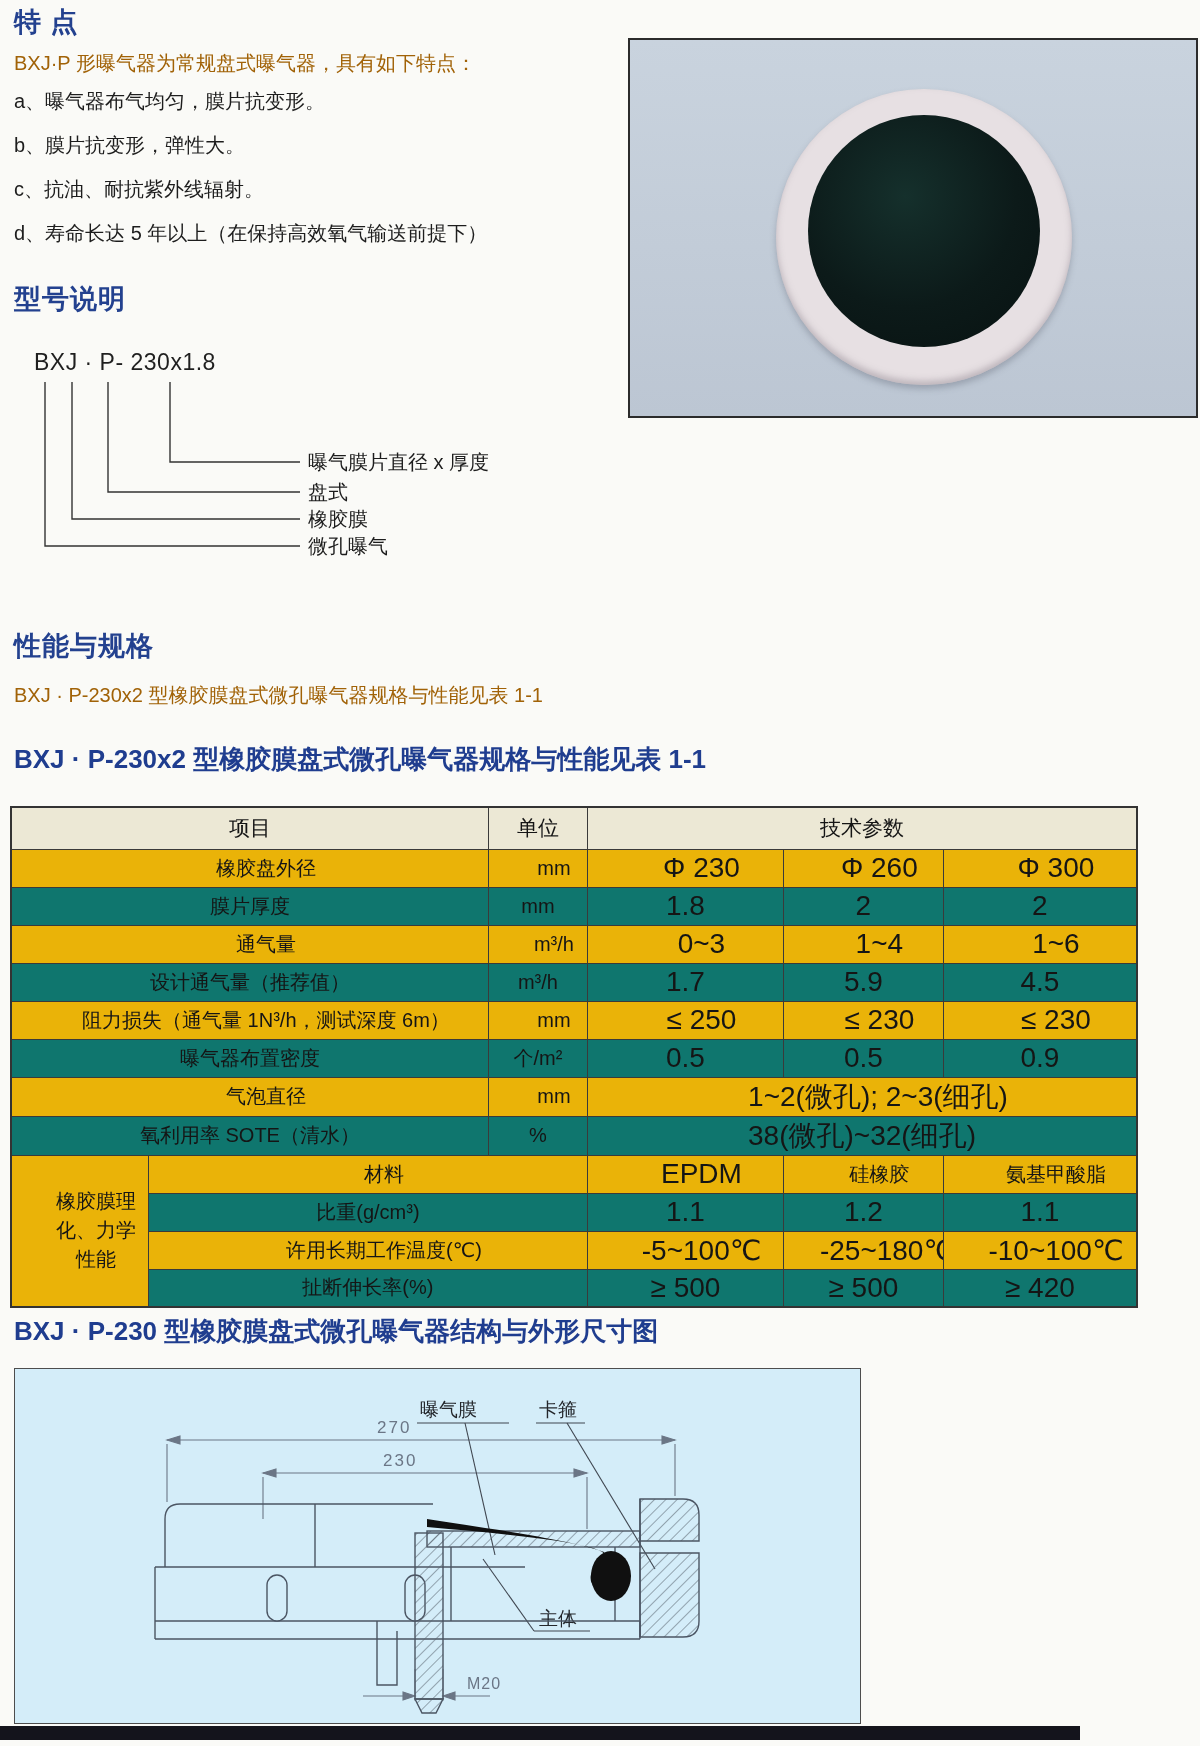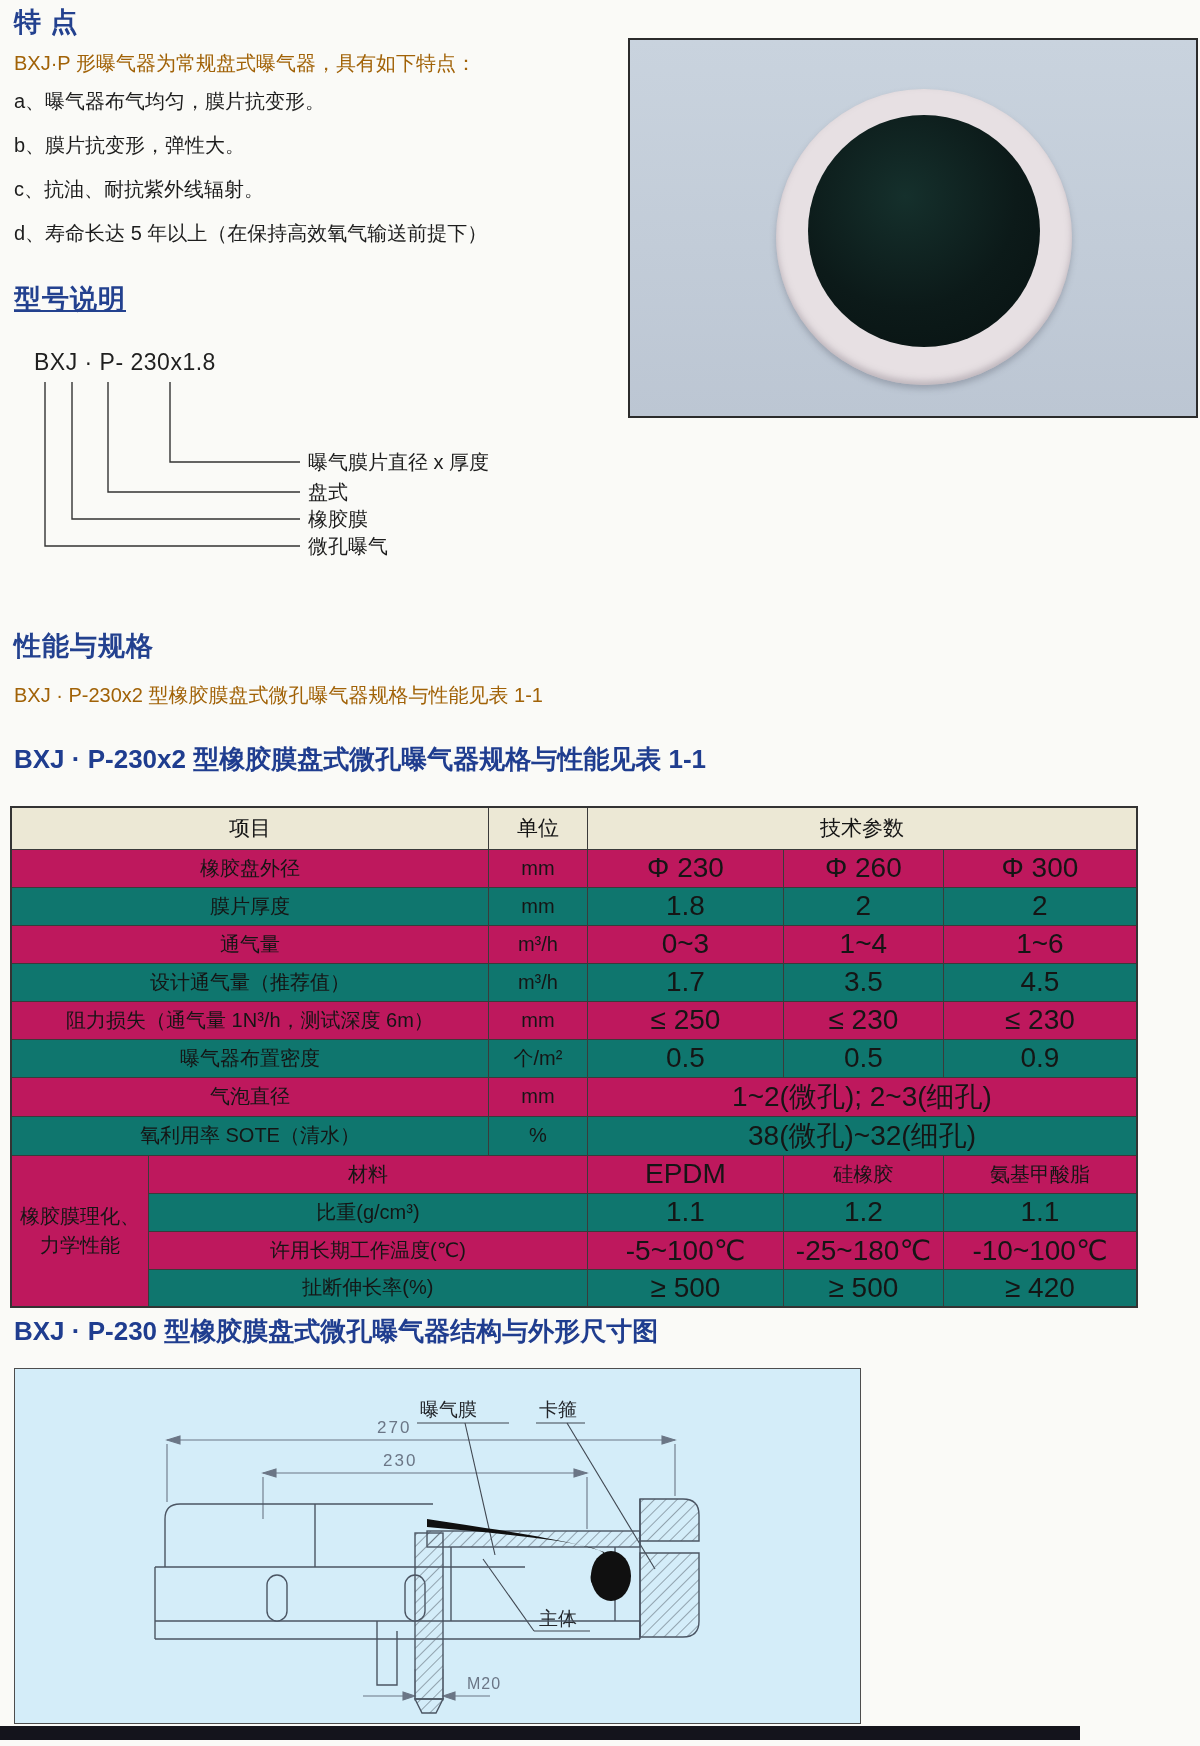--- a/index.html
+++ b/index.html
@@ -15,21 +15,21 @@
          background:linear-gradient(180deg,#c9d3de 0%,#c2ccd8 55%,#bcc6d3 100%);}
   #ring{position:absolute;left:146px;top:49px;width:296px;height:296px;border-radius:50%;
         background:#e7e0e3;box-shadow:0 4px 6px rgba(90,95,110,.35), inset 0 -4px 6px rgba(150,140,150,.5);}
   #membrane{position:absolute;left:32px;top:26px;width:232px;height:232px;border-radius:50%;
         background:radial-gradient(circle at 42% 35%,#15302c 0%,#0c1a19 55%,#081211 100%);}
   
   table.spec{border-collapse:collapse;width:1128px;table-layout:fixed;}
   table.spec td,table.spec th{border:1.6px solid #3a3a3a;text-align:center;vertical-align:middle;
         font-size:20px;color:#151515;font-weight:400;padding:0 4px;overflow:hidden;}
   table.spec .hdr{background:#ece8d5;font-size:21px;}
-  table.spec .bblue{background:#be185d;}
+  table.spec .bblue{background:#eab308;padding-left:36px;}
   table.spec .bwhite{background:#0f766e;}
   table.spec .num{font-size:28px;}
   tr.hrow{height:42px;} tr.drow{height:38px;}
   
   #panel{left:14px;top:1368px;width:845px;height:354px;background:#d4edf9;border:1.5px solid #4d4d4d;}
   #bottombar{left:0;top:1726px;width:1080px;height:14px;background:#14141c;}
   svg text{font-family:"Liberation Sans","DejaVu Sans",sans-serif;}
 </style>
 </head>
 <body>
@@ -44,21 +44,21 @@
     <div class="feat-item">c、抗油、耐抗紫外线辐射。</div>
     <div class="feat-item">d、寿命长达 5 年以上（在保持高效氧气输送前提下）</div>
   </div>
 
   <div id="photo" class="abs">
     <div id="ring">
       <div id="membrane"></div>
     </div>
   </div>
 
-  <h2 class="sec abs" style="left:14px;top:281px;text-decoration:underline;">型号说明</h2>
+  <h2 class="sec abs" style="left:14px;top:281px;">型号说明</h2>
   <svg class="abs" style="left:18px;top:342px;" width="560" height="228" viewBox="0 0 560 228">
     <text x="16" y="28" font-size="23" fill="#1f1f1f" letter-spacing="0.5">BXJ · P- 230x1.8</text>
     <g stroke="#333" stroke-width="1.4" fill="none">
       <path d="M152,40 V120 H282"></path>
       <path d="M90,40 V150 H282"></path>
       <path d="M54,40 V177 H282"></path>
       <path d="M27,40 V204 H282"></path>
     </g>
     <text x="290" y="127" font-size="20" fill="#1d1d1d">曝气膜片直径 x 厚度</text>
     <text x="290" y="157" font-size="20" fill="#1d1d1d">盘式</text>
@@ -103,21 +103,21 @@
       <td class="bblue" colspan="2">通气量</td>
       <td class="bblue">m³/h</td>
       <td class="bblue num">0~3</td>
       <td class="bblue num">1~4</td>
       <td class="bblue num">1~6</td>
     </tr>
     <tr class="drow">
       <td class="bwhite" colspan="2">设计通气量（推荐值）</td>
       <td class="bwhite">m³/h</td>
       <td class="bwhite num">1.7</td>
-      <td class="bwhite num">3.5</td>
+      <td class="bwhite num">5.9</td>
       <td class="bwhite num">4.5</td>
     </tr>
     <tr class="drow">
       <td class="bblue" colspan="2">阻力损失（通气量 1N³/h，测试深度 6m）</td>
       <td class="bblue">mm</td>
       <td class="bblue num">≤ 250</td>
       <td class="bblue num">≤ 230</td>
       <td class="bblue num">≤ 230</td>
     </tr>
     <tr class="drow">

